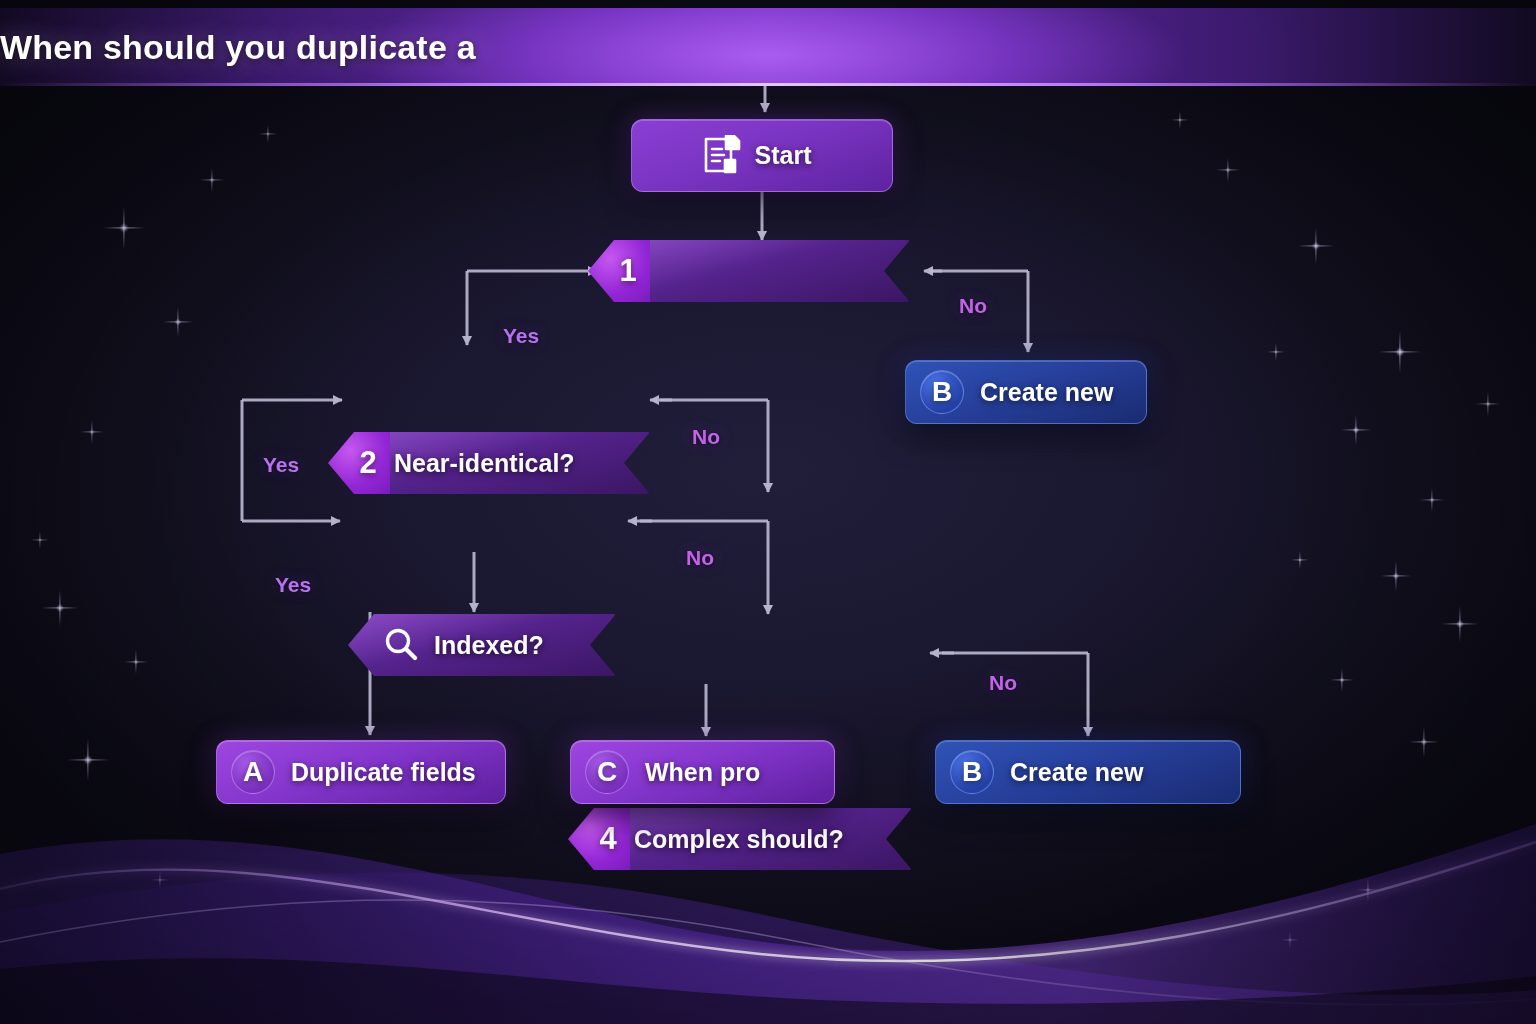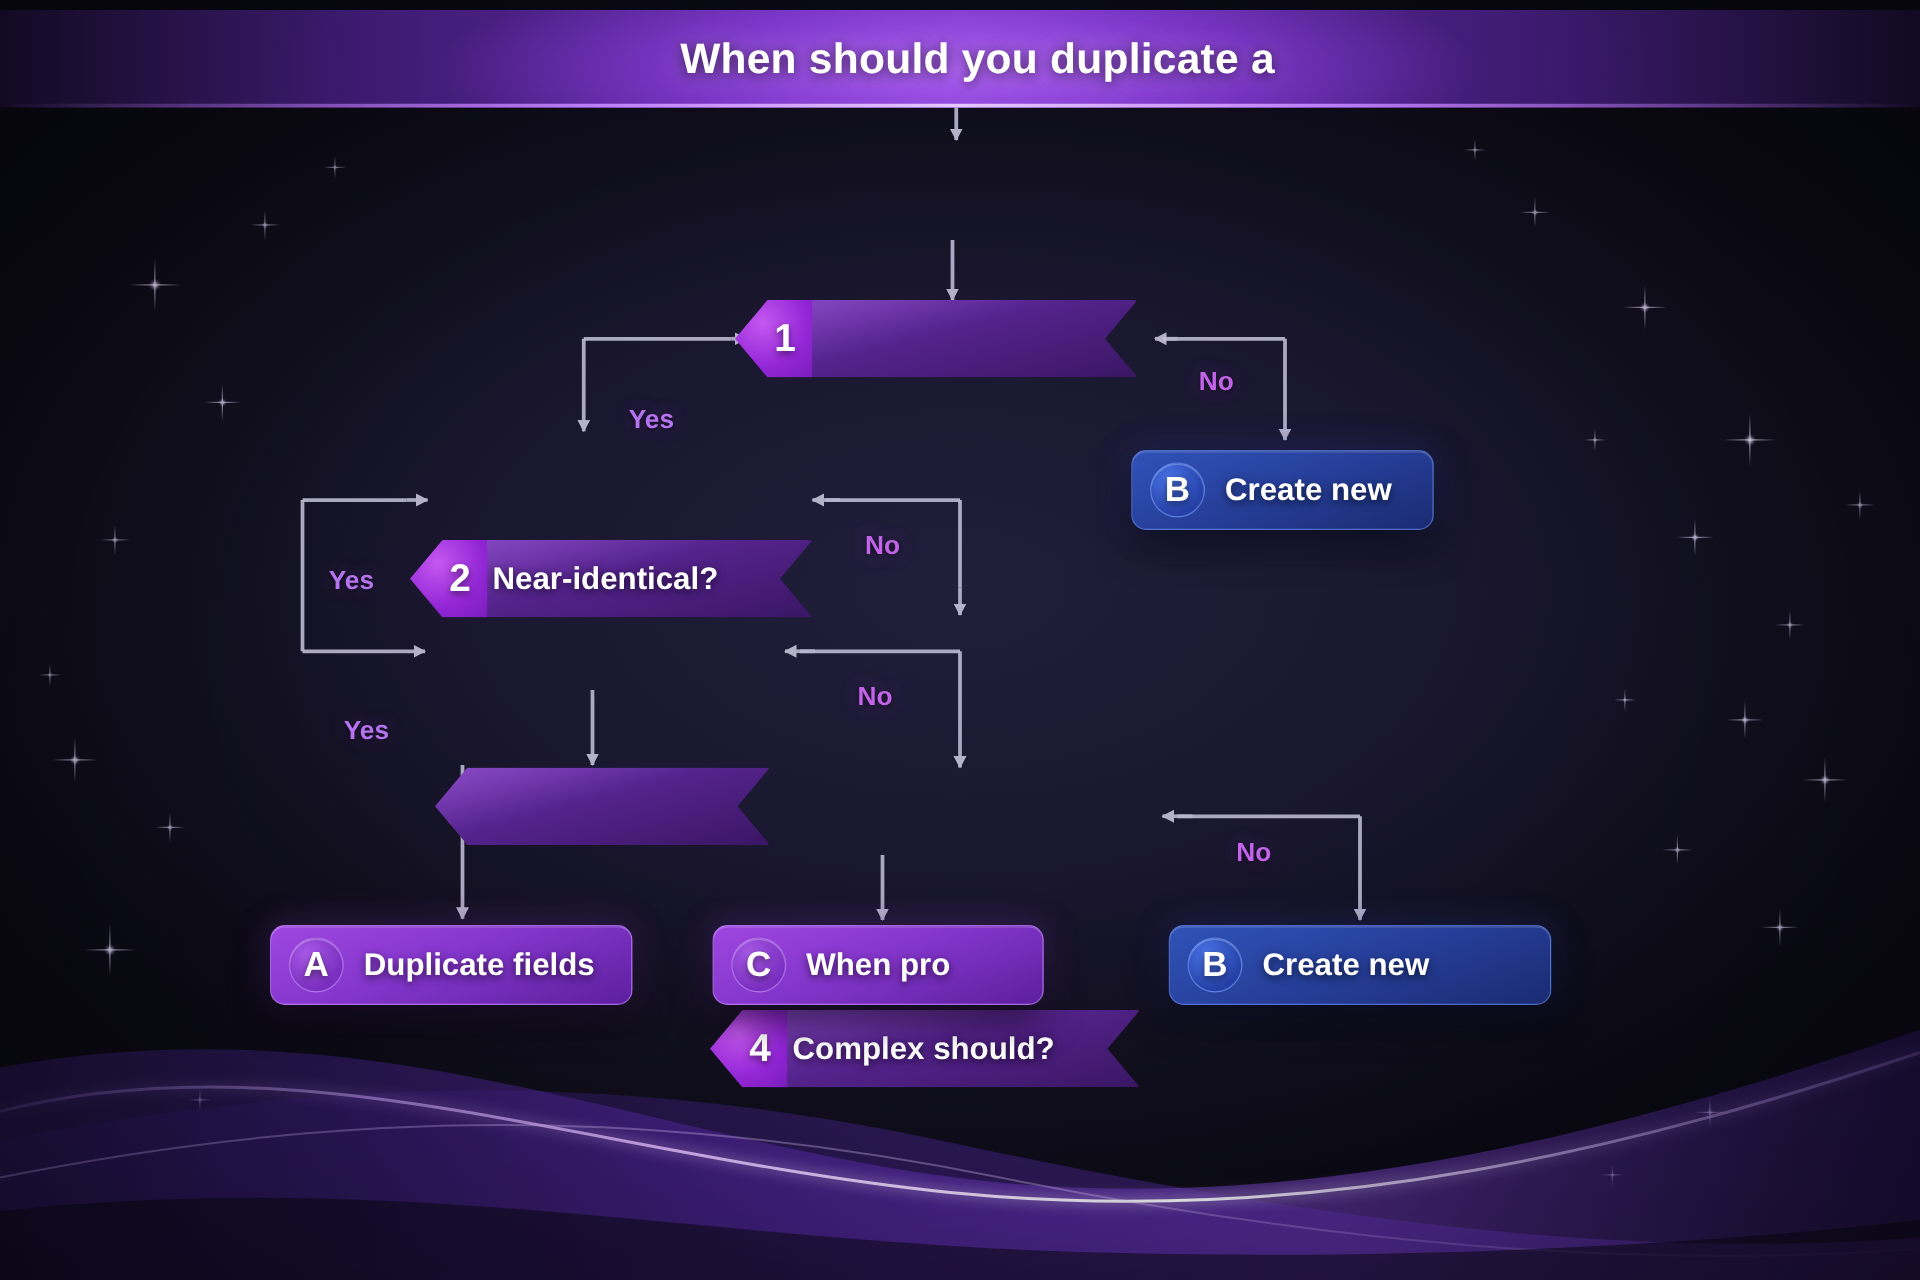--- a/index.html
+++ b/index.html
@@ -35,21 +35,21 @@
   .star:before{ width:300%; height:1.2px; }
   .star:after{ width:1.2px; height:300%;
     background:linear-gradient(180deg,rgba(255,255,255,0),rgba(230,220,255,.9),rgba(255,255,255,0)); }
 
   
   #header{
     position:absolute; left:0; top:8px; width:1536px; height:78px;
     background:
       radial-gradient(560px 120px at 50% 60%, rgba(186,104,255,.75) 0%, rgba(132,58,210,.55) 45%, rgba(60,24,110,.35) 75%, rgba(20,10,40,.05) 100%),
       linear-gradient(90deg,#120a22 0%, #3d1b70 18%, #6c2fb5 40%, #7c3bc7 50%, #6a2eb2 60%, #3a1a6b 82%, #110a20 100%);
-    display:flex; align-items:center; justify-content:center;padding-left:28px;
+    display:flex; align-items:center; 
   }
   #header:after{
     content:""; position:absolute; left:0; right:0; bottom:0; height:3px;
     background:linear-gradient(90deg,rgba(160,90,230,0) 0%, rgba(198,130,255,.9) 30%, #e5c8ff 50%, rgba(198,130,255,.9) 70%, rgba(160,90,230,0) 100%);
     filter:blur(.6px);
   }
   #header-title{
     font-size:34px; font-weight:bold; color:#fff; letter-spacing:.2px;
     text-shadow:0 2px 10px rgba(0,0,0,.65), 0 0 22px rgba(215,170,255,.45);
     white-space:nowrap; z-index:2;
@@ -289,20 +289,38 @@
   <div class="edge-label lbl-no" style="left:959px; top:294px;">No</div>
 
   <div class="edge-label lbl-yes" style="left:263px; top:425px;">Yes</div>
   <div class="edge-label lbl-no" style="left:692px; top:425px;">No</div>
 
   <div class="edge-label lbl-yes" style="left:275px; top:545px;">Yes</div>
   <div class="edge-label lbl-no" style="left:686px; top:546px;">No</div>
 
   <div class="edge-label lbl-no" style="left:989px; top:671px;">No</div>
 
+  <div class="node term term-start" style="left:631px; top:119px; width:262px; height:73px; justify-content:center; gap:14px;">
+    <span class="ico" style="display:flex;">
+      <svg width="40" height="42" viewBox="0 0 40 42">
+        <g fill="none" stroke="#ffffff" stroke-width="2.6" stroke-linejoin="round" stroke-linecap="round">
+          <path d="M5,4 H24 L30,10 V36 H5 Z"></path>
+          <path d="M11,14 H21 M11,20 H23 M11,26 H19"></path>
+        </g>
+        <g fill="#ffffff">
+          <path d="M24,2 L34,2 L38,6 L38,10 L24,10 Z" opacity="0"></path>
+        </g>
+        <g fill="none" stroke="#ffffff" stroke-width="2.6" stroke-linejoin="round">
+          <path d="M25,1 H33 L38,6 V14 H25 Z" fill="#ffffff" stroke="#ffffff"></path>
+          <path d="M24,25 H34 V37 H24 Z" fill="#ffffff" stroke="#ffffff"></path>
+        </g>
+      </svg>
+    </span>
+    <span class="lab">Start</span>
+  </div>
 
   <div class="node dec" style="left:610px; top:240px; width:300px;">
     <div class="hexbg"></div>
     <div class="hexln"></div>
     <div class="dbadge">
       <span>1</span>
     </div>
   </div>
 
   <div class="node dec" style="left:350px; top:370px; width:300px;">
@@ -312,20 +330,29 @@
       <span>2</span>
     </div>
     <div class="inner">
       <span class="lab">Near-identical?</span>
     </div>
   </div>
 
   <div class="node dec" style="left:348px; top:490px; width:268px;">
     <div class="hexbg"></div>
     <div class="hexln"></div>
+    <div class="inner" style="padding-left:34px;">
+      <span style="display:flex;">
+        <svg width="38" height="38" viewBox="0 0 38 38">
+          <circle cx="16" cy="15" r="10.5" fill="none" stroke="#ffffff" stroke-width="3.4"></circle>
+          <path d="M24,23 L33,32" stroke="#ffffff" stroke-width="4.2" stroke-linecap="round"></path>
+        </svg>
+      </span>
+      <span class="lab">Indexed?</span>
+    </div>
   </div>
 
   <div class="node dec" style="left:590px; top:622px; width:322px;">
     <div class="hexbg"></div>
     <div class="hexln"></div>
     <div class="dbadge">
       <span>4</span>
     </div>
     <div class="inner">
       <span class="lab">Complex should?</span>

